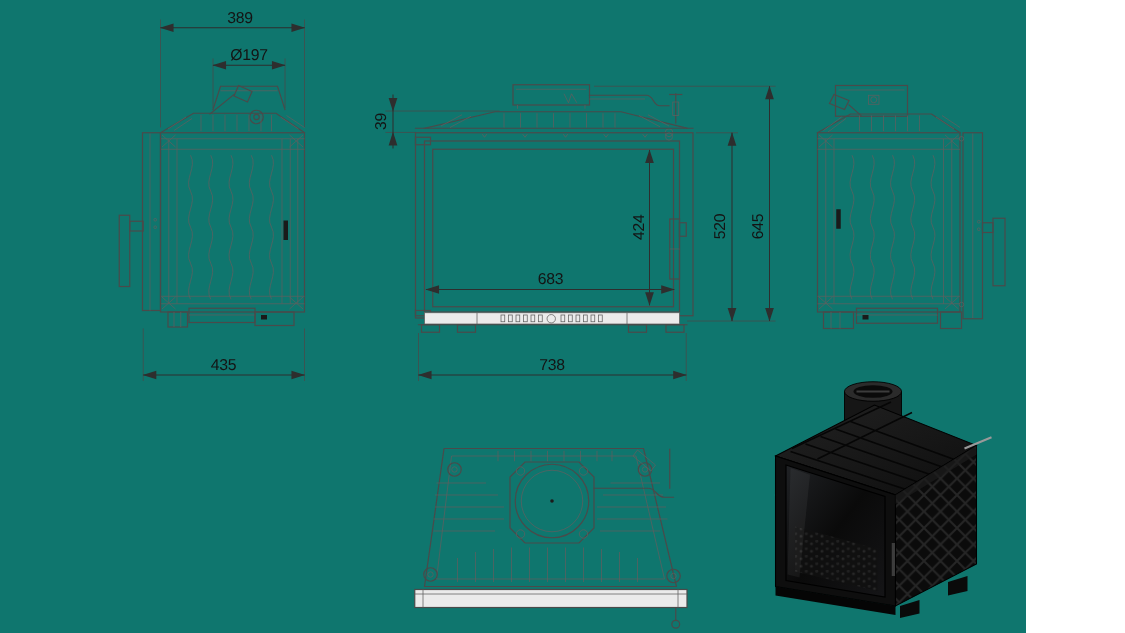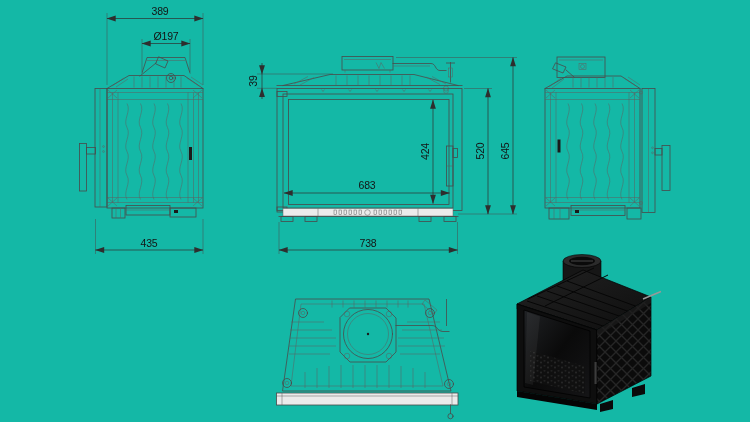--- a/index.html
+++ b/index.html
@@ -1,16 +1,16 @@
 <!DOCTYPE html>
 <html><head>
 <meta charset="utf-8">
 <style>
   html,body{margin:0;padding:0;background:#fff;}
-  .sheet{position:relative;width:750px;height:422px;background:#14b8a6;overflow:hidden;
+  .sheet{position:relative;width:684px;height:422px;background:#0f766e;overflow:hidden;
          font-family:"Liberation Sans",sans-serif;}
   svg{display:block;}
   .ln{stroke:#4a4a4a;stroke-width:.8;fill:none;stroke-linecap:square;}
   .tn{stroke:#5f5f5f;stroke-width:.5;fill:none;}
   .dm{stroke:#2e2e2e;stroke-width:.7;fill:none;}
   .ex{stroke:#4a4a4a;stroke-width:.5;fill:none;}
   .tx{font:10.5px "Liberation Sans",sans-serif;fill:#141414;letter-spacing:-.2px;}
   .fdark{fill:#1a1a1a;stroke:none;}
   .gfill{fill:#ebebeb;}
 </style>

